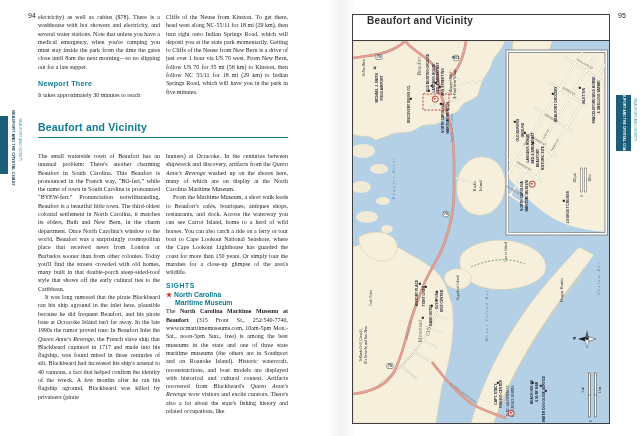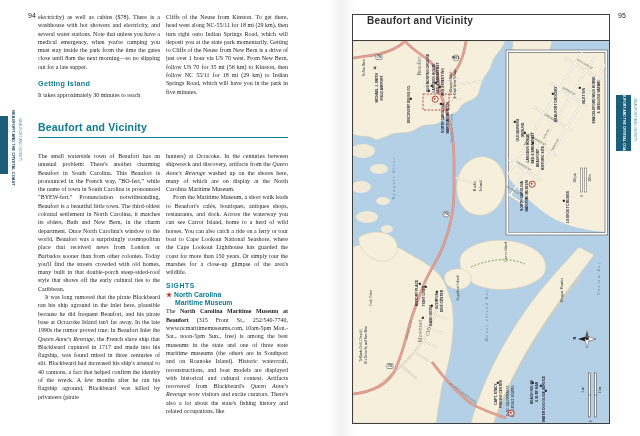--- a/index.html
+++ b/index.html
@@ -60,21 +60,21 @@
 
 <div class="spread">
   <div class="spine"></div>
 
   <span class="pagenum" style="left:28px;top:12px;">94</span>
 
   <div class="col" style="left:38px;top:13px;width:122px;height:106px;">
     <div>
         <p><span>electricity) as well as cabins ($78). There is a washhouse with hot showers and electricity, and several water stations. Note that unless you have a medical emergency, when you're camping you must stay inside the park from the time the gates close until 8am the next morning—so no slipping out for a late supper.</span></p>
       </div>
-    <h3 class="mini">Getting Island</h3>
+    <h3 class="mini">Newport There</h3>
     <p class="gt-body">It takes approximately 30 minutes to reach</p>
   </div>
 
   <div class="col" style="left:166px;top:13px;width:122px;height:106px;">
     <div>
         <p><span>Cliffs of the Neuse from Kinston. To get there, head west along NC-55/11 for 18 mi (29 km), then turn right onto Indian Springs Road, which will deposit you at the state park momentarily. Getting to Cliffs of the Neuse from New Bern is a drive of just over 1 hour via US 70 west. From New Bern, follow US 70 for 35 mi (56 km) to Kinston, then follow NC 55/11 for 18 mi (29 km) to Indian Springs Road, which will have you in the park in five minutes.</span></p>
       </div>
   </div>
 
   <div class="section-head">

